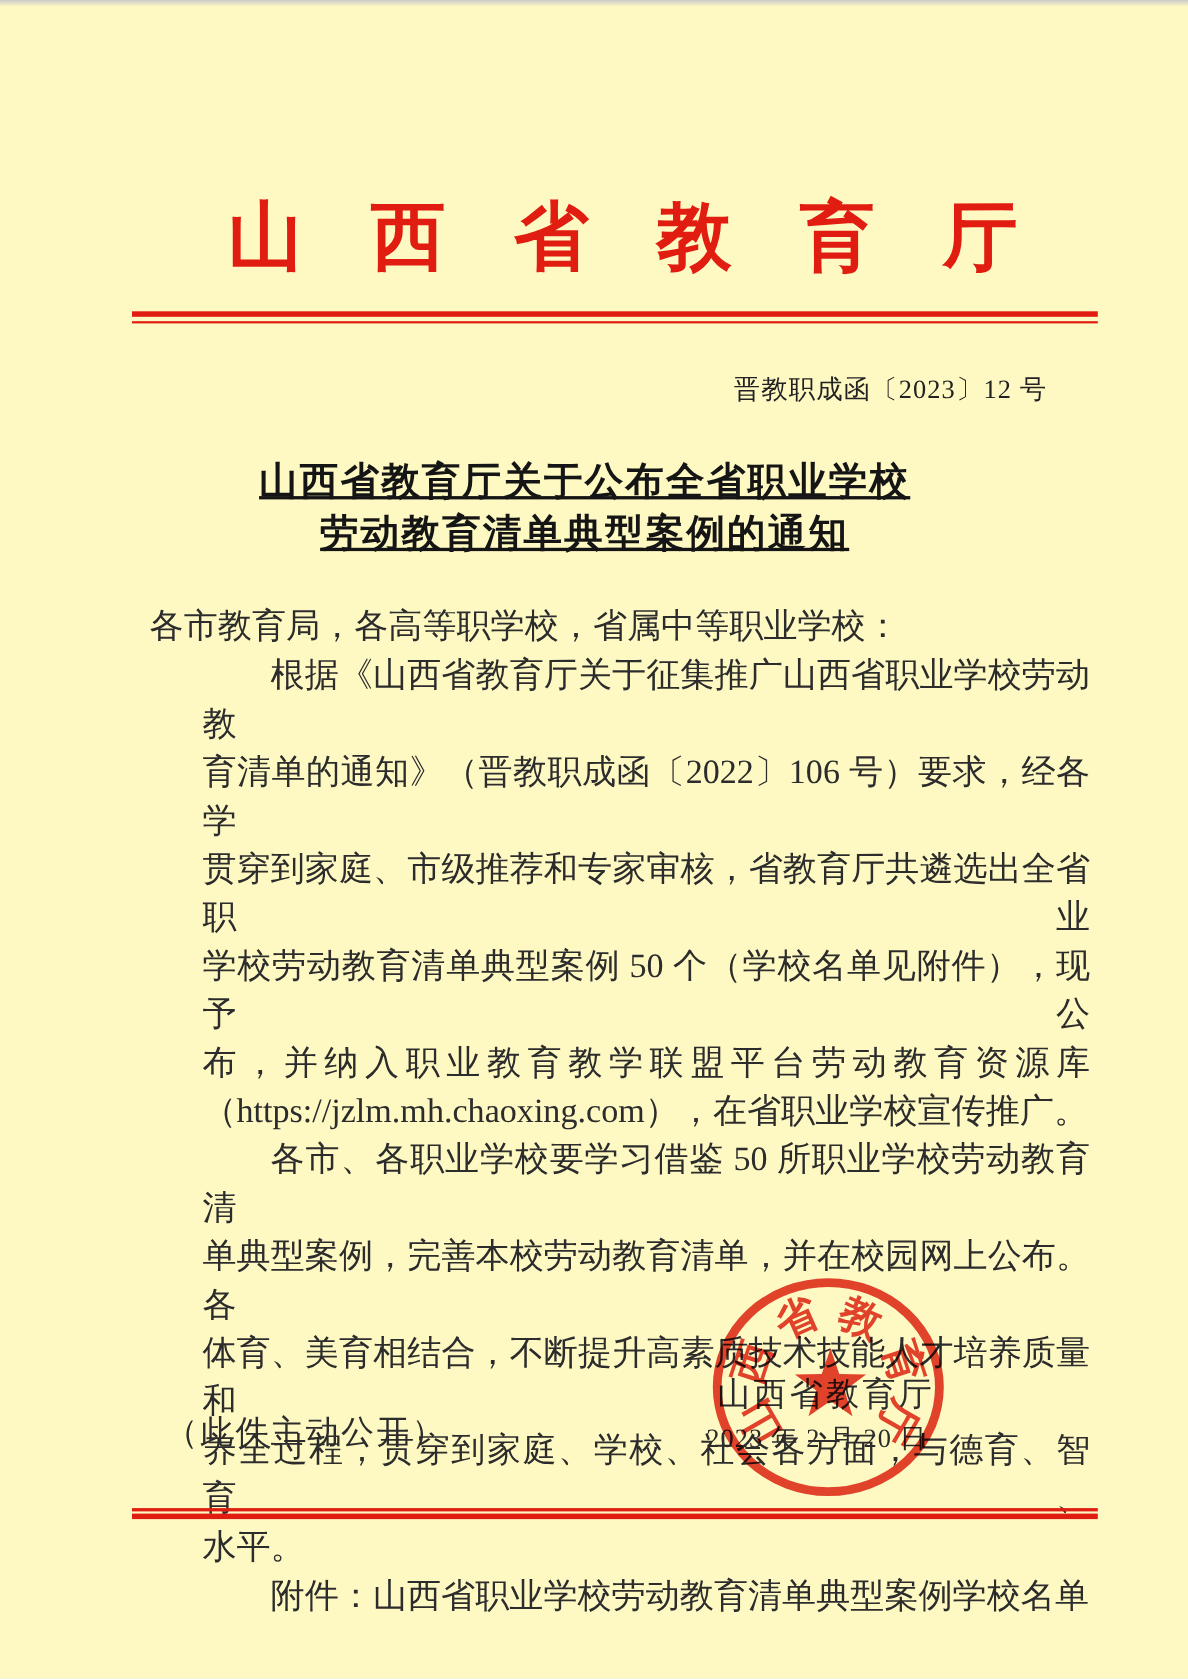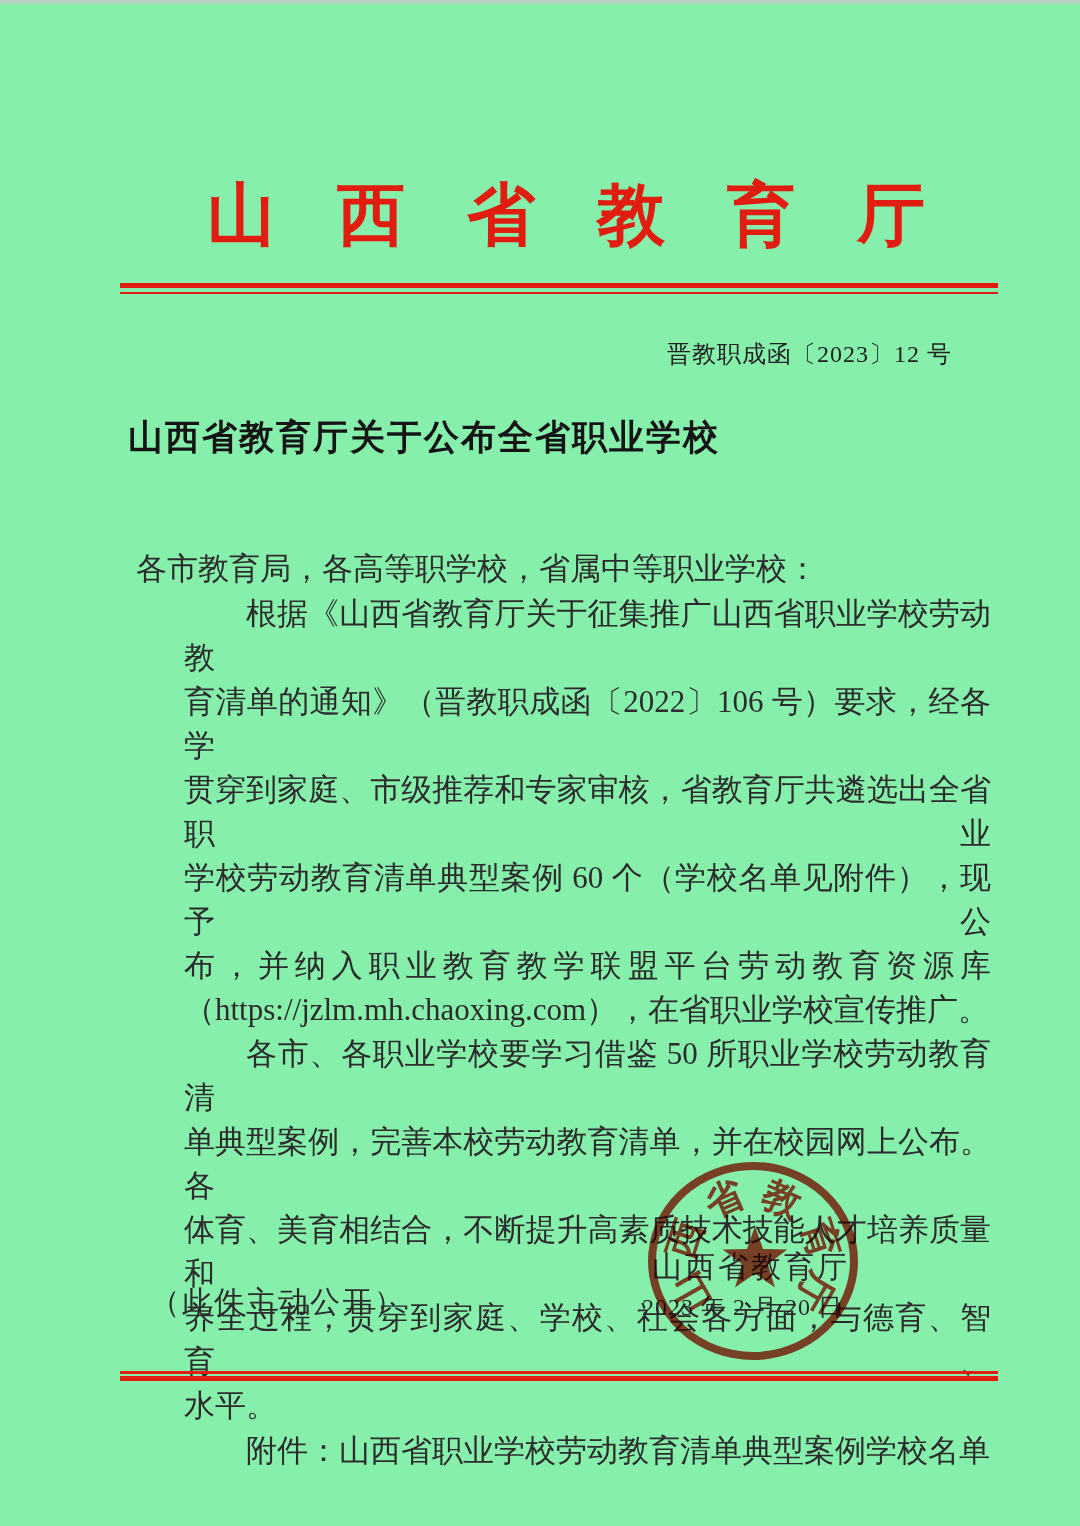--- a/index.html
+++ b/index.html
@@ -1,20 +1,20 @@
 <!DOCTYPE html>
 <html><head>
 <meta charset="utf-8">
 <style>
   html,body{margin:0;padding:0;background:#eceff1;}
   .page{
     position:relative;
     width:1080px;height:1526px;
     margin:0 auto;
-    background:#86efac;
+    background:#fef9c3;
     overflow:hidden;
     font-family:"Liberation Serif","DejaVu Serif",serif;
     color:#2c2c2c;
   }
   .scan-edge{position:absolute;top:0;left:0;right:0;height:6px;
     background:linear-gradient(#c9c9c9,rgba(255,255,255,0));}
   
   .letterhead{
     position:absolute;top:181px;left:207px;
     font-size:68px;line-height:1;font-weight:bold;
@@ -29,22 +29,22 @@
   .rule-bottom .bar-thin{height:3px;background:var(--red);}
   .rule-bottom .bar-thick{height:5px;background:var(--red);margin-top:2px;}
   
   .doc-number{
     position:absolute;top:338px;right:128px;
     font-size:24px;letter-spacing:1px;color:#222;margin-left:19px;
   }
   
   .title{
     position:absolute;top:414px;left:128px;width:807px;
-    font-weight:bold;color:#151515;
-    font-size:35px;line-height:47px;letter-spacing:2px;
+    text-align:center;font-weight:bold;color:#151515;
+    font-size:35px;line-height:47px;letter-spacing:2px;text-decoration:underline;
   }
   
   .salutation{
     position:absolute;top:549px;left:136px;width:812px;
     font-size:31px;line-height:40px;color:#2c2c2c;
   }
   .body-text{
     position:absolute;top:592px;left:148px;width:807px;
     font-size:31px;line-height:44px;color:#2c2c2c;
   }
@@ -89,30 +89,31 @@
 
   <div class="rule rule-top">
     <div class="bar-thick"></div>
     <div class="bar-thin"></div>
   </div>
 
   <div class="doc-number">晋教职成函〔2023〕12 号</div>
 
   <div class="title">
     <div>山西省教育厅关于公布全省职业学校</div>
+    <div>劳动教育清单典型案例的通知</div>
   </div>
 
   <div class="salutation">各市教育局，各高等职学校，省属中等职业学校：</div>
 
   <div class="body-text">
 
   <div class="bline indent fill">根据《山西省教育厅关于征集推广山西省职业学校劳动教</div>
       <div class="bline fill">育清单的通知》（晋教职成函〔2022〕106 号）要求，经各学</div>
       <div class="bline fill">贯穿到家庭、市级推荐和专家审核，省教育厅共遴选出全省职业</div>
-      <div class="bline fill">学校劳动教育清单典型案例 60 个（学校名单见附件），现予公</div>
+      <div class="bline fill">学校劳动教育清单典型案例 50 个（学校名单见附件），现予公</div>
       <div class="bline fill">布，并纳入职业教育教学联盟平台劳动教育资源库</div>
       <div class="bline">（https://jzlm.mh.chaoxing.com），在省职业学校宣传推广。</div>
       <div class="bline indent fill">各市、各职业学校要学习借鉴 50 所职业学校劳动教育清</div>
       <div class="bline fill">单典型案例，完善本校劳动教育清单，并在校园网上公布。各</div>
       <div class="bline fill">体育、美育相结合，不断提升高素质技术技能人才培养质量和</div>
       <div class="bline fill">养全过程，贯穿到家庭、学校、社会各方面，与德育、智育、</div>
       <div class="bline">水平。</div>
       <div class="bline indent attachment">附件：山西省职业学校劳动教育清单典型案例学校名单</div>
     </div>
 

